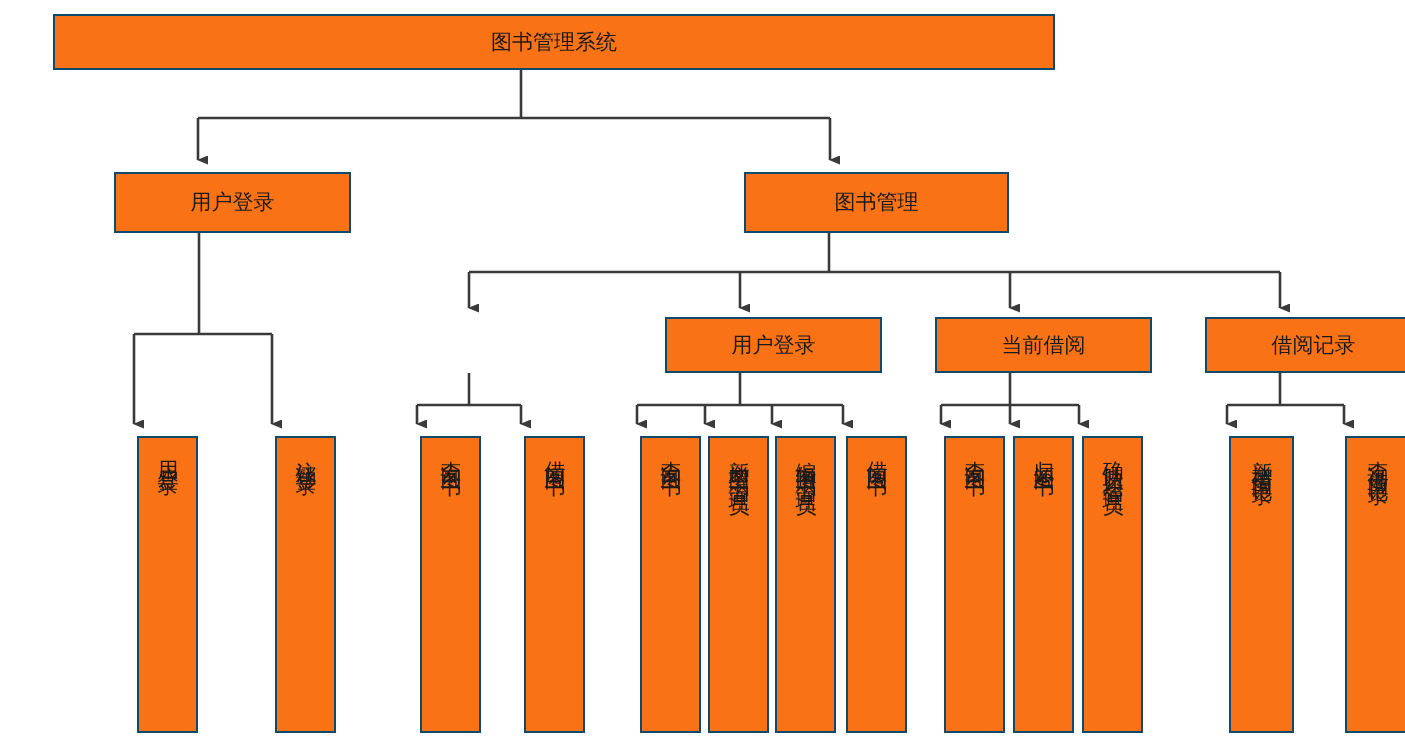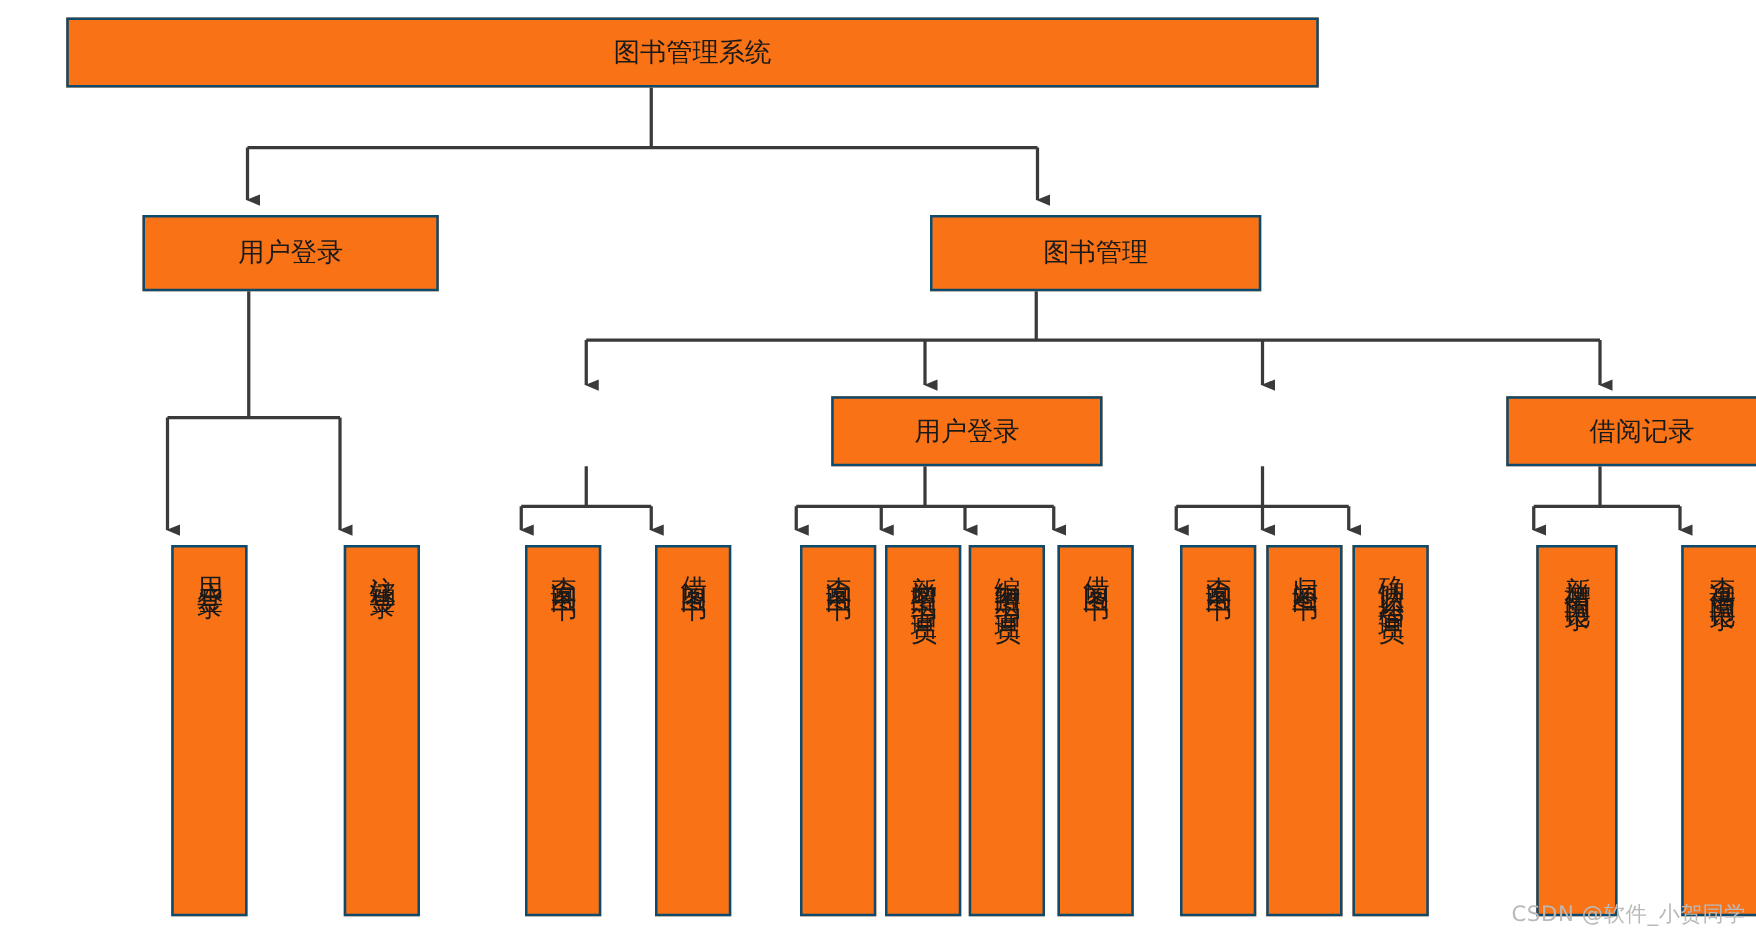--- a/index.html
+++ b/index.html
@@ -133,20 +133,23 @@
   <div class="node h" style="left:81px; top:172px; width:237px; height:61px;">
     <span class="label">用户登录</span>
   </div>
   <div class="node h" style="left:711px; top:172px; width:265px; height:61px;">
     <span class="label">图书管理</span>
   </div>
 
   <div class="node h" style="left:632px; top:317px; width:217px; height:56px;">
     <span class="label">用户登录</span>
   </div>
+  <div class="node h" style="left:902px; top:317px; width:217px; height:56px;">
+    <span class="label">当前借阅</span>
+  </div>
   <div class="node h" style="left:1172px; top:317px; width:217px; height:56px;justify-content:center;">
     <span class="label">借阅记录</span>
   </div>
 
   <div class="node v" style="left:104px; top:436px; width:61px; height:297px;">
     <span class="label">用户登录</span>
   </div>
   <div class="node v" style="left:242px; top:436px; width:61px; height:297px;">
     <span class="label">注销登录</span>
   </div>
@@ -181,15 +184,14 @@
     <span class="label">确认归还（管理员）</span>
   </div>
 
   <div class="node v" style="left:1196px; top:436px; width:65px; height:297px;">
     <span class="label">新增借阅记录</span>
   </div>
   <div class="node v" style="left:1312px; top:436px; width:65px; height:297px;">
     <span class="label">查询借阅记录</span>
   </div>
 
-  <div class="watermark">CSDN @软件_小贺同学</div>
 
 </div>
 
 </body></html>

